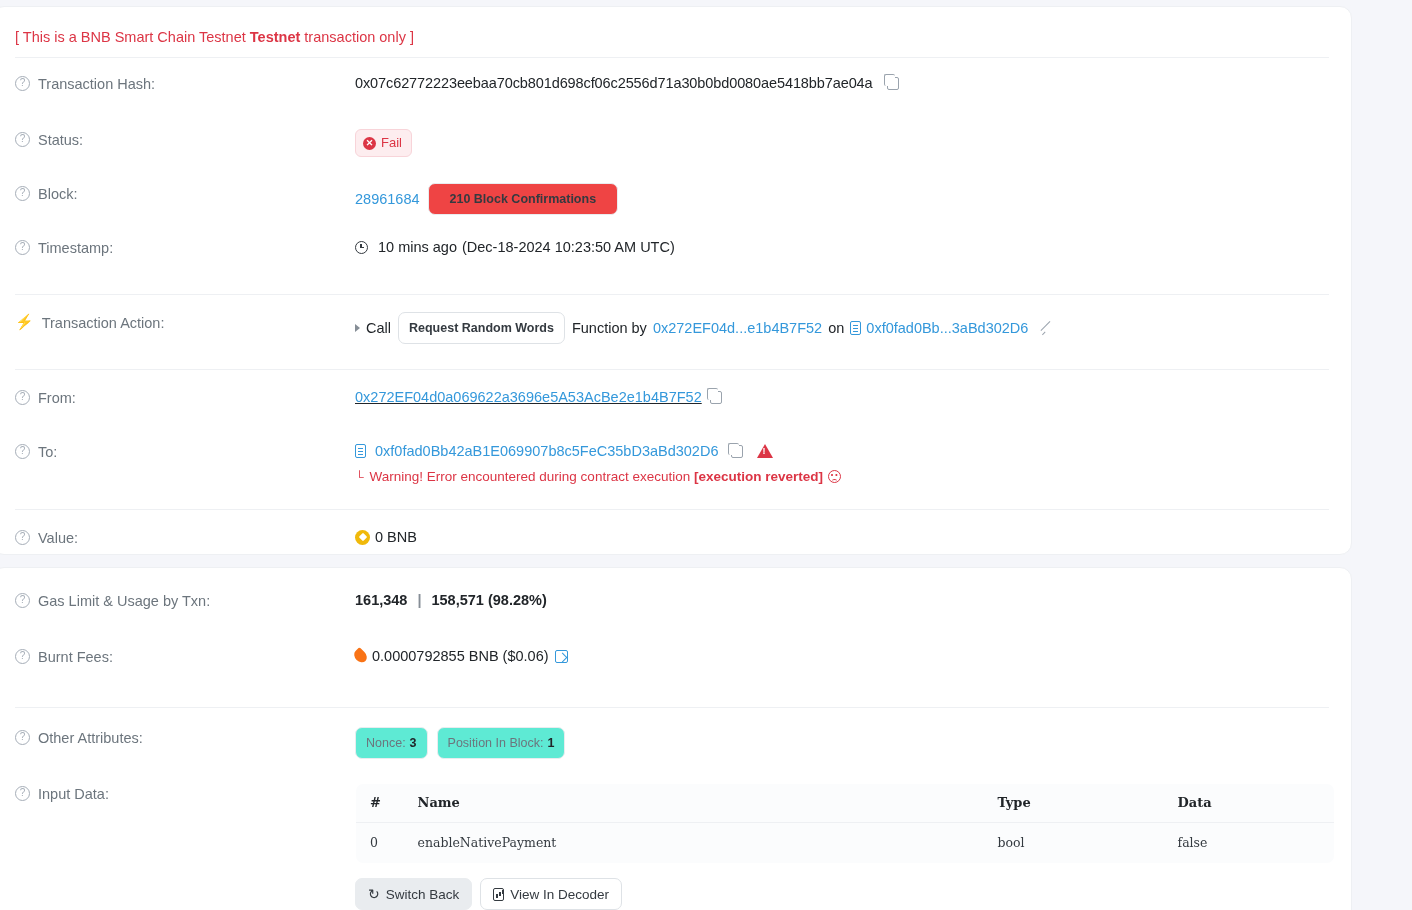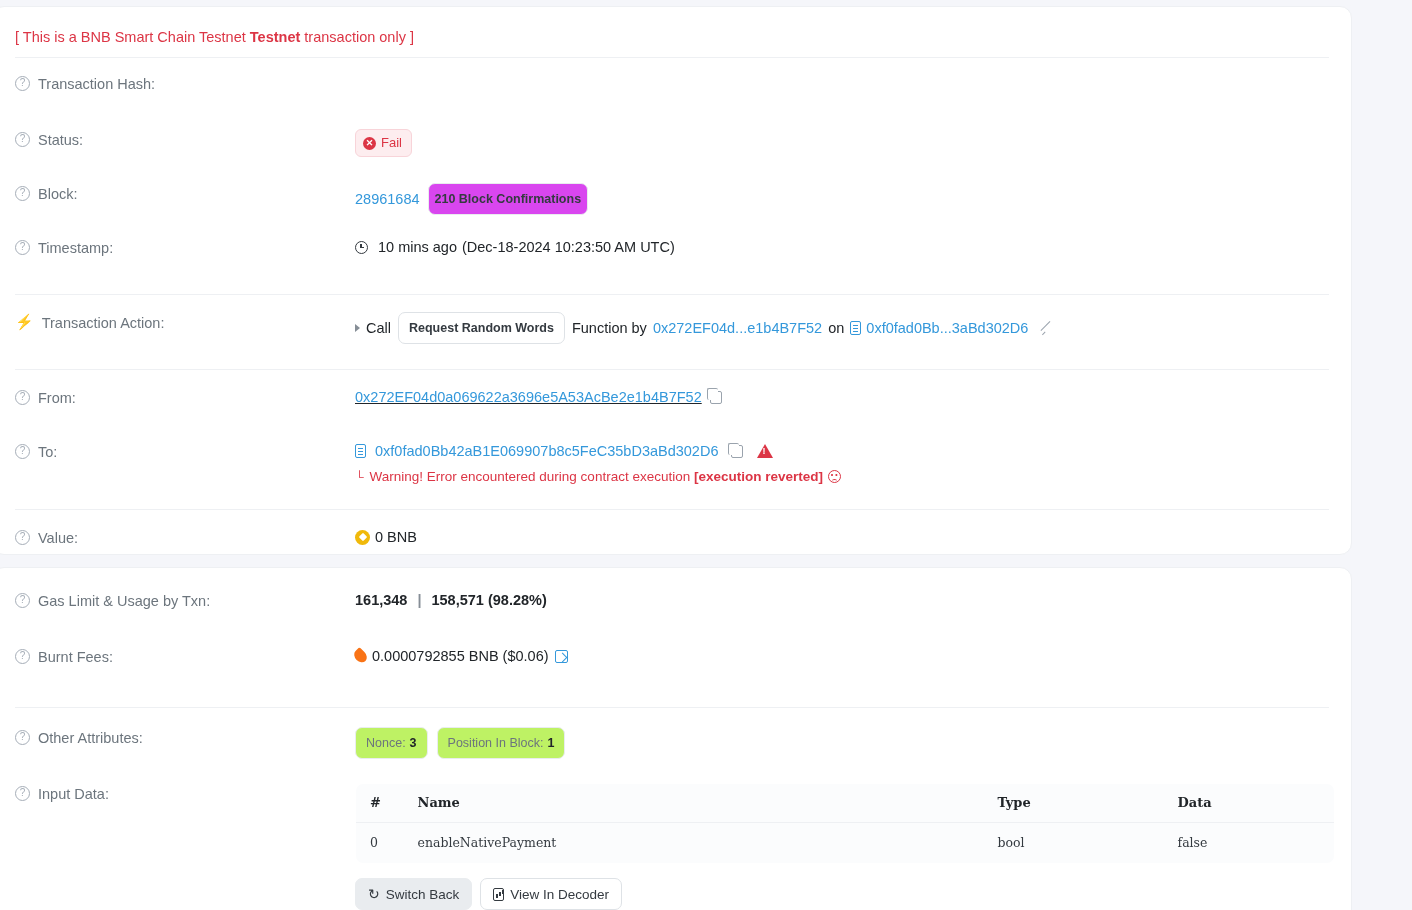--- a/index.html
+++ b/index.html
@@ -100,27 +100,27 @@
   .x-circle {
     width: 13px; height: 13px; border-radius: 50%;
     background: #dc3545; color: #fff;
     font-size: 9px; line-height: 13px; text-align: center; font-weight: 700;
   }
 
   .link { color: #3498db; text-decoration: none; cursor: pointer; }
 
   .pill {
     display: inline-flex; align-items: center;
-    background: #d946ef; border: 1px solid #e9ecef; border-radius: 7px;
+    background: #ef4444; border: 1px solid #e9ecef; border-radius: 7px;
     font-size: 12.5px; font-weight: 600; color: #343a40;
-    padding: 5px 6px; margin-left: 8px;
+    padding: 5px 21px; margin-left: 8px;
   }
   .pill-plain {
     display: inline-flex; align-items: center;
-    background: #bef264; border: 1px solid #e9ecef; border-radius: 7px;
+    background: #5eead4; border: 1px solid #e9ecef; border-radius: 7px;
     font-size: 12.5px; color: #6c757d; padding: 5px 10px;
   }
   .pill-plain b { color: #212529; font-weight: 700; margin-left: 4px; }
 
   .clock-icon {
     width: 13px; height: 13px; border: 1.4px solid #343a40; border-radius: 50%;
     position: relative; display: inline-block; vertical-align: -2px; margin-right: 5px;
   }
   .clock-icon::after {
     content: ""; position: absolute; left: 4.3px; top: 2px;
@@ -281,20 +281,24 @@
 
     <div class="testnet-banner">
       <span>[ This is a BNB Smart Chain Testnet </span><b>Testnet</b><span> transaction only ]</span>
     </div>
     <div class="divider"></div>
 
     <div class="row" style="margin-top:14px;">
       <div class="label">
         <span class="help-icon">?</span>
         <span class="label-text">Transaction Hash:</span>
+      </div>
+      <div class="value">
+        <span class="hash-text">0x07c62772223eebaa70cb801d698cf06c2556d71a30b0bd0080ae5418bb7ae04a</span>
+        <span class="copy-icon"></span>
       </div>
     </div>
 
     <div class="row" style="margin-top:16px;">
       <div class="label">
         <span class="help-icon">?</span>
         <span class="label-text">Status:</span>
       </div>
       <div class="value">
         <span class="badge-fail">

